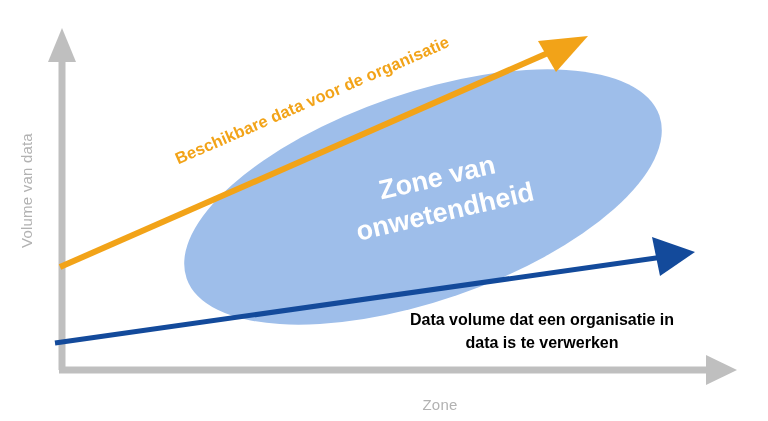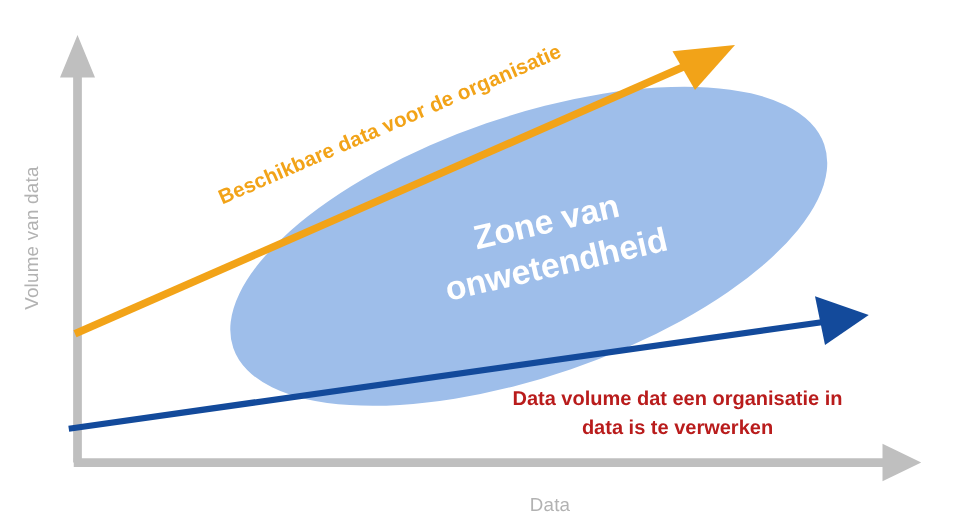--- a/index.html
+++ b/index.html
@@ -74,21 +74,21 @@
     line-height: 1.28;
     text-align: center;
     white-space: normal;
     transform: rotate(-13deg);
     transform-origin: 50% 50%;
   }
   #navy-series-label {
     left: 382px;
     top: 308px;
     width: 320px;
-    color: #b91c1c;
+    color: #000000;
     font-size: 16px;
     font-weight: 700;
     line-height: 1.45;
     text-align: center;
     white-space: normal;
   }
 </style>
 </head>
 <body>
 
@@ -119,21 +119,21 @@
 
     <g>
       <line id="navy-line" x1="55" y1="343" x2="663" y2="257" stroke="#134A9B" stroke-width="5" stroke-linecap="butt"></line>
 
       <polygon id="navy-arrow" points="695,252 652,237 660,276" fill="#134A9B"></polygon>
     </g>
   </svg>
 
   <div class="axis-label" id="y-axis-label">Volume van data</div>
 
-  <div class="axis-label" id="x-axis-label">Data</div>
+  <div class="axis-label" id="x-axis-label">Zone</div>
 
   <div class="series-label" id="orange-series-label">Beschikbare data voor de organisatie</div>
 
   <div class="series-label" id="zone-label">
     <div>Zone van</div>
     <div>onwetendheid</div>
   </div>
 
   <div class="series-label" id="navy-series-label">
     <div>Data volume dat een organisatie in</div>

